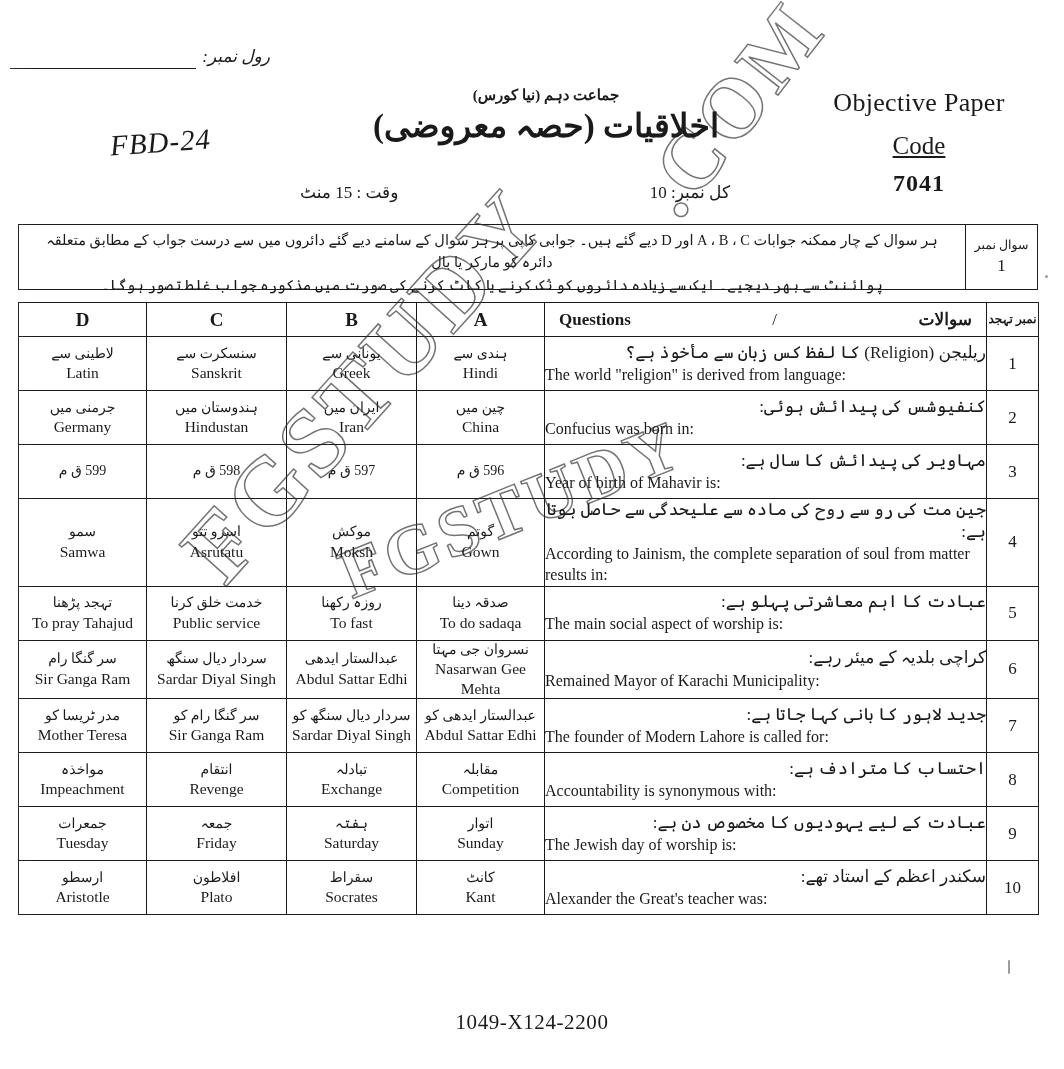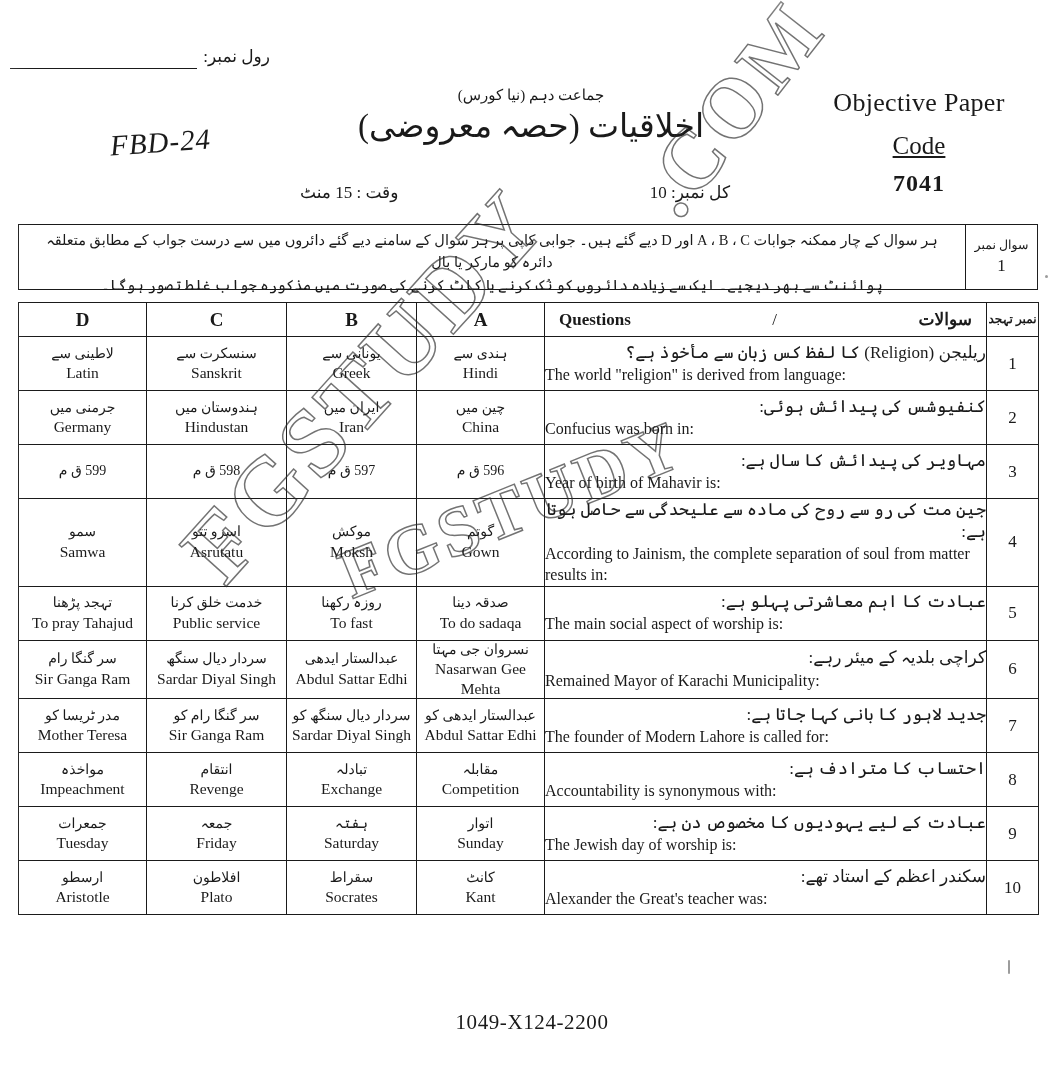--- a/index.html
+++ b/index.html
@@ -23,20 +23,21 @@
 
   
   .rollno {
     position: absolute;
     top: 46px;
     left: 10px;
     width: 260px;
     display: flex;
     align-items: flex-end;
     gap: 6px;
+    font-style: italic;
   }
   .rollno .line {
     flex: 1;
     border-bottom: 1.6px solid #1a1a1a;
     height: 22px;
   }
   .rollno .lbl {
     font-family: "Liberation Serif", serif;
     font-size: 17px;
     direction: rtl;
@@ -53,23 +54,24 @@
     font-size: 29px;
     font-style: italic;
     letter-spacing: 1px;
     transform: rotate(-4deg);
   }
 
   
   .head-center {
     position: absolute;
     top: 86px;
-    left: 331px;
+    left: 346px;
     width: 400px;
     text-align: center;
+    font-weight: bold;
   }
   .head-center .cls {
     font-size: 15px;
     direction: rtl;
   }
   .head-center .subject {
     font-size: 33px;
     direction: rtl;
     margin-top: 2px;
     letter-spacing: 0px;

